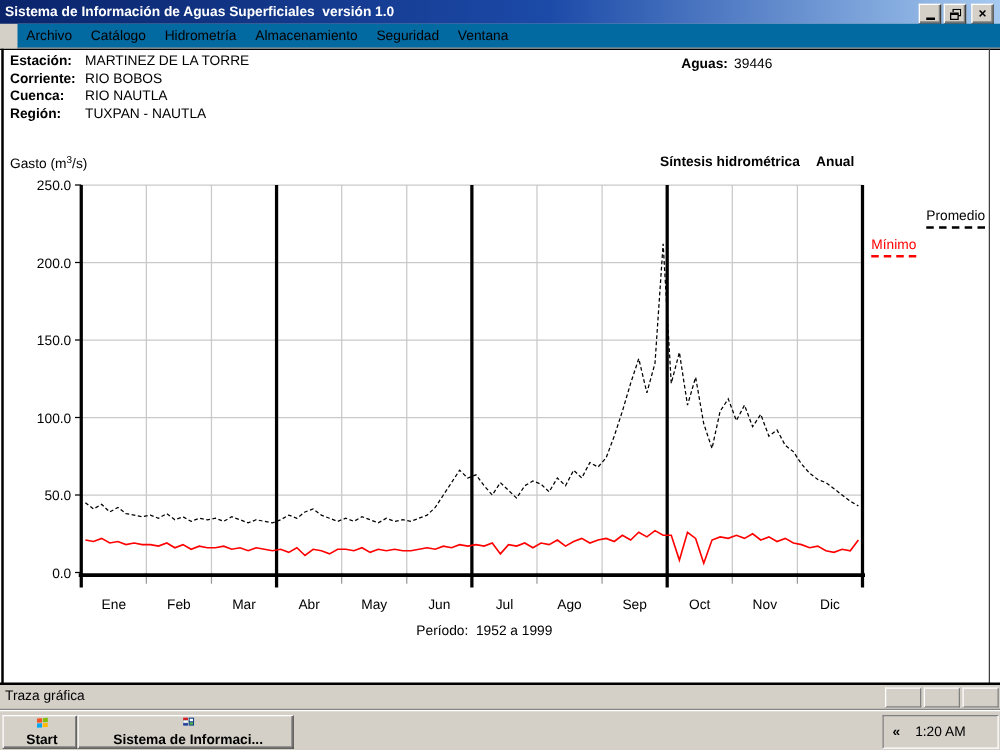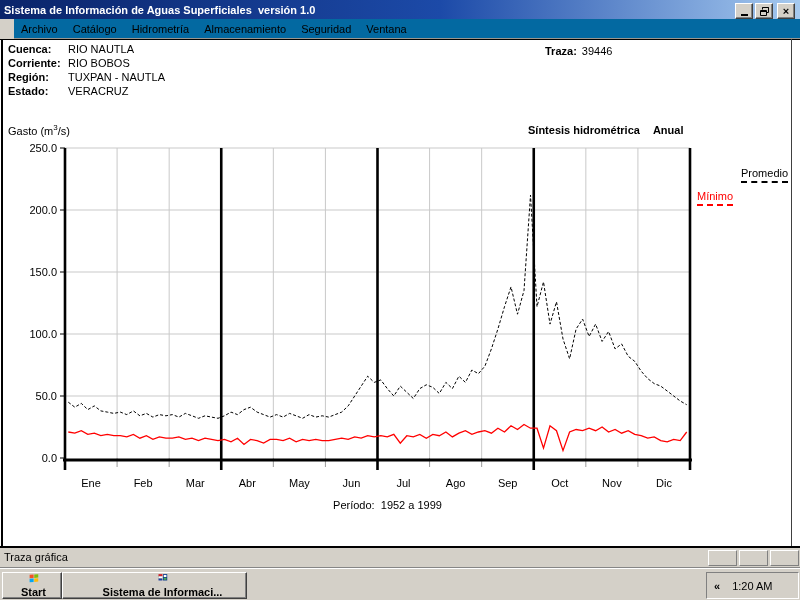--- a/index.html
+++ b/index.html
@@ -56,21 +56,21 @@
   .status-pane{position:absolute;top:2px;width:27px;height:14px;background:#d4d0c8;
     border:1px solid;border-color:#fff #808080 #808080 #fff;}
 
   
   .taskbar{position:absolute;left:0;top:567px;width:800px;height:33px;background:#d4d0c8;
     border-top:1px solid #868686;box-shadow:inset 0 1px 0 #fff;}
   .tbtn{position:absolute;top:4px;height:25px;background:#d4d0c8;display:flex;align-items:center;
     border:1px solid;border-color:#fff #404040 #404040 #fff;box-shadow:inset -1px -1px 0 #808080;
     font-weight:bold;white-space:nowrap;overflow:hidden;flex-direction:column;}
   .startbtn{left:2px;width:55px;padding-left:3px;gap:3px;}
-  .taskbtn{left:62px;width:167px;padding-left:16px;gap:4px;}
+  .taskbtn{left:62px;width:167px;padding-left:4px;gap:4px;}
   .tray{position:absolute;left:706px;top:4px;width:91px;height:25px;background:#d4d0c8;
     border:1px solid;border-color:#808080 #fff #fff #808080;display:flex;align-items:center;}
   .tray-chev{margin-left:7px;font-weight:bold;}
   .tray-clock{margin-left:12px;}
 </style>
 </head>
 <body>
 
 <div id="screen">
 
@@ -101,38 +101,38 @@
   </div>
 
   <div class="client"></div>
   <div class="hline-t"></div>
   <div class="vline-l"></div>
   <div class="vline-r"></div>
   <div class="hline-b"></div>
 
   <div class="station">
     <div class="st-row">
+      <span class="st-lbl">Estación:</span>
+      <span class="st-val">MARTINEZ DE LA TORRE</span>
+    </div>
+    <div class="st-row">
+      <span class="st-lbl">Corriente:</span>
+      <span class="st-val">RIO BOBOS</span>
+    </div>
+    <div class="st-row">
       <span class="st-lbl">Cuenca:</span>
       <span class="st-val">RIO NAUTLA</span>
     </div>
     <div class="st-row">
-      <span class="st-lbl">Corriente:</span>
-      <span class="st-val">RIO BOBOS</span>
-    </div>
-    <div class="st-row">
       <span class="st-lbl">Región:</span>
       <span class="st-val">TUXPAN - NAUTLA</span>
     </div>
-    <div class="st-row">
-      <span class="st-lbl">Estado:</span>
-      <span class="st-val">VERACRUZ</span>
-    </div>
   </div>
   <div class="clave">
-    <b>Traza:</b><span>39446</span>
+    <b>Aguas:</b><span>39446</span>
   </div>
 
   <div class="gasto"><span>Gasto (m</span><sup>3</sup><span>/s)</span></div>
 
   <div class="chart-title">
     <span>Síntesis hidrométrica</span>
     <span>Anual</span>
   </div>
 
   <div class="legend">

